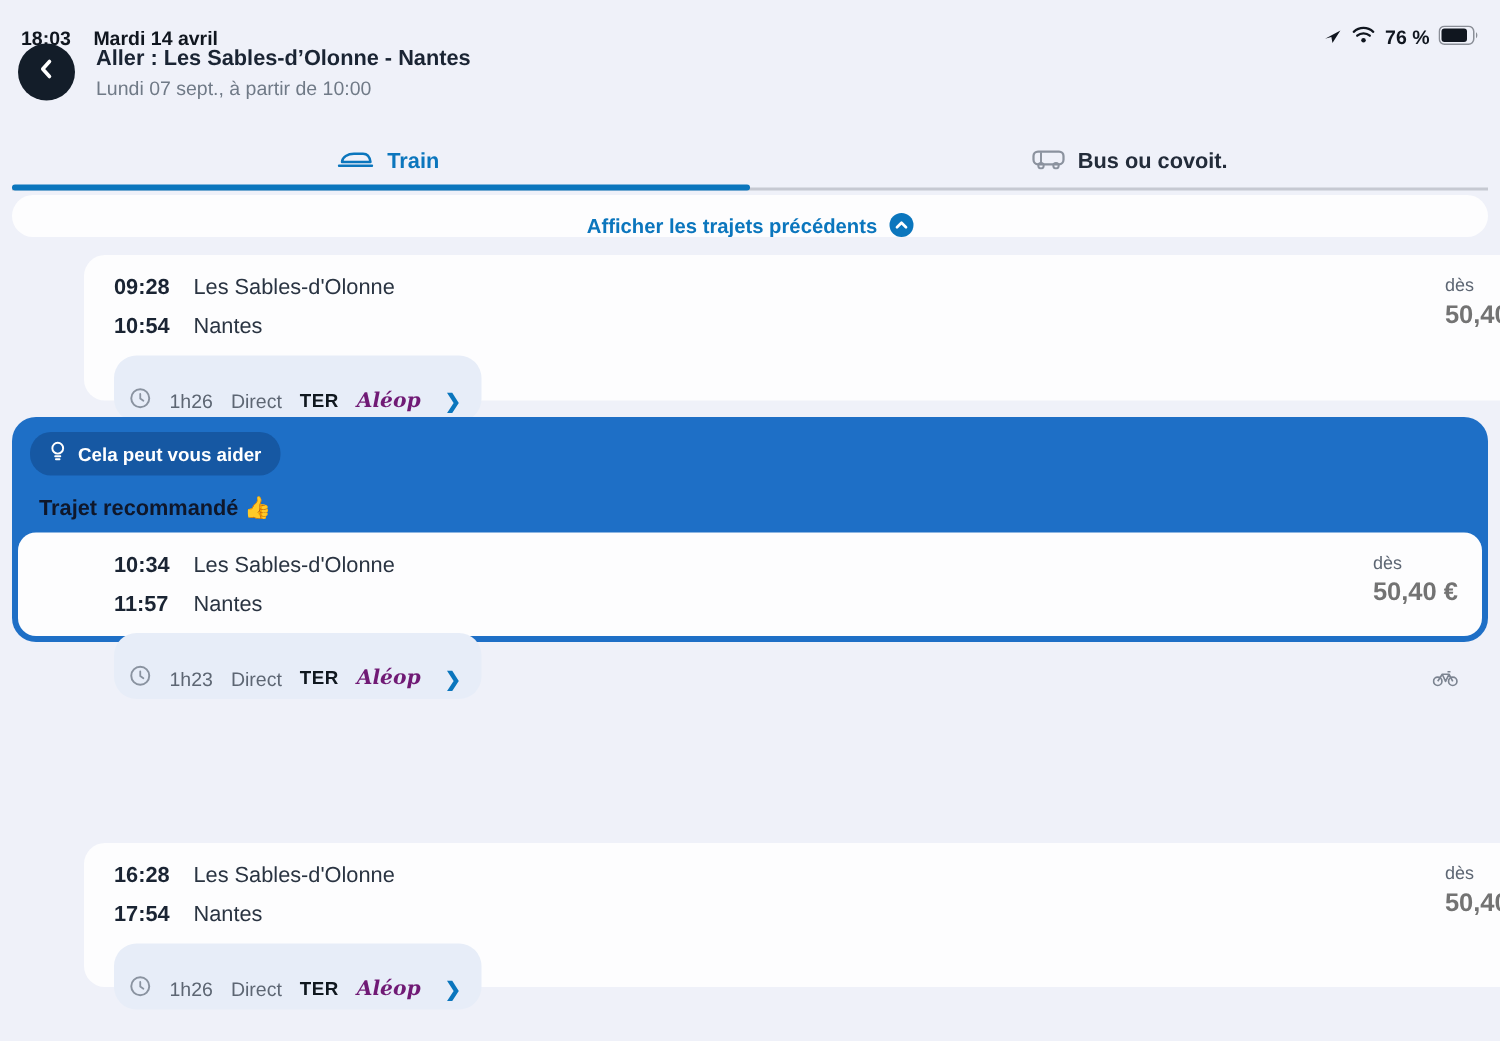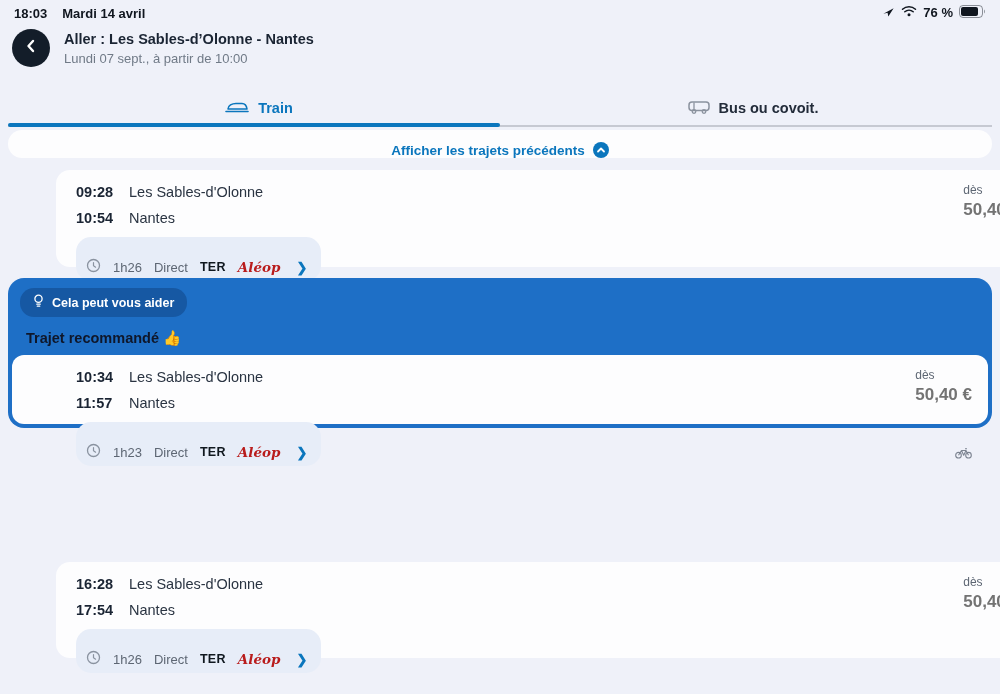--- a/index.html
+++ b/index.html
@@ -3,21 +3,21 @@
 <meta charset="utf-8">
 <style>
   * { margin:0; padding:0; box-sizing:border-box; }
   html,body { width:1000px; height:694px; }
   .screen {
     position:relative; width:1000px; height:694px; overflow:hidden;
     background:#eff1f9; color:#1a2433;
     font-family:"Liberation Sans", sans-serif;
   }
   
-  .status-bar { position:absolute; top:0; left:0; right:0; height:24px;
+  .status-bar { position:absolute; top:12px; left:0; right:0; height:24px;
     display:flex; justify-content:space-between; align-items:center; padding:2px 14px 0; }
   .status-left { display:flex; gap:15px; font-size:13px; font-weight:bold; color:#10161f; }
   .status-right { display:flex; align-items:flex-start; gap:6px; font-size:13px; font-weight:bold; color:#10161f; }
   
   .header { position:absolute; top:29px; left:12px; display:flex; gap:14px; align-items:center; }
   .back-btn { width:38px; height:38px; border-radius:50%; background:#131d29;
     display:flex; align-items:center; justify-content:center; cursor:pointer; }
   .header-title { font-size:14.5px; font-weight:bold; color:#1a2433; }
   .header-sub { font-size:13px; color:#707a87; margin-top:4px; }
   
@@ -38,21 +38,21 @@
     display:flex; align-items:center; justify-content:center; flex:0 0 16px; }
   
   .journey { padding:13px 20px 10px; position:relative; cursor:pointer;margin-left:48px; }
   .j-row { display:flex; gap:11px; font-size:14.5px; line-height:18px; margin-bottom:8px; }
   .j-time { font-weight:bold; color:#1a2433; min-width:42px; }
   .j-station { color:#2a3442; }
   .pill { display:inline-flex; align-items:center; gap:12px; background:#e7edf8;
     border-radius:15px; padding:21px 14px 5px 10px; font-size:13px; color:#5d6673; margin-top:2px; }
   .ter { font-weight:bold; color:#10181f; font-size:12.5px; letter-spacing:.3px; }
   .aleop { font-family:"DejaVu Serif", serif; font-style:italic; font-weight:bold;
-    font-size:13.5px; color:#b91c1c; }
+    font-size:13.5px; color:#701a75; }
   .pill-chevron { color:#0b76bd; font-weight:bold; font-size:13px; margin-left:4px; }
   .price-block { position:absolute; top:13px; right:20px; text-align:left; }
   .des { font-size:12px; color:#5d6673; }
   .price { font-size:17px; font-weight:bold; color:#737373; margin-top:3px; }
   .bike { position:absolute; bottom:13px; right:20px; }
   
   .card-j1 { top:170px; height:97px; }
   .card-j3 { top:465px; height:96px; }
   
   .card-reco { top:278px; height:150px; background:#1e6fc6; border-radius:16px; cursor:pointer; }

